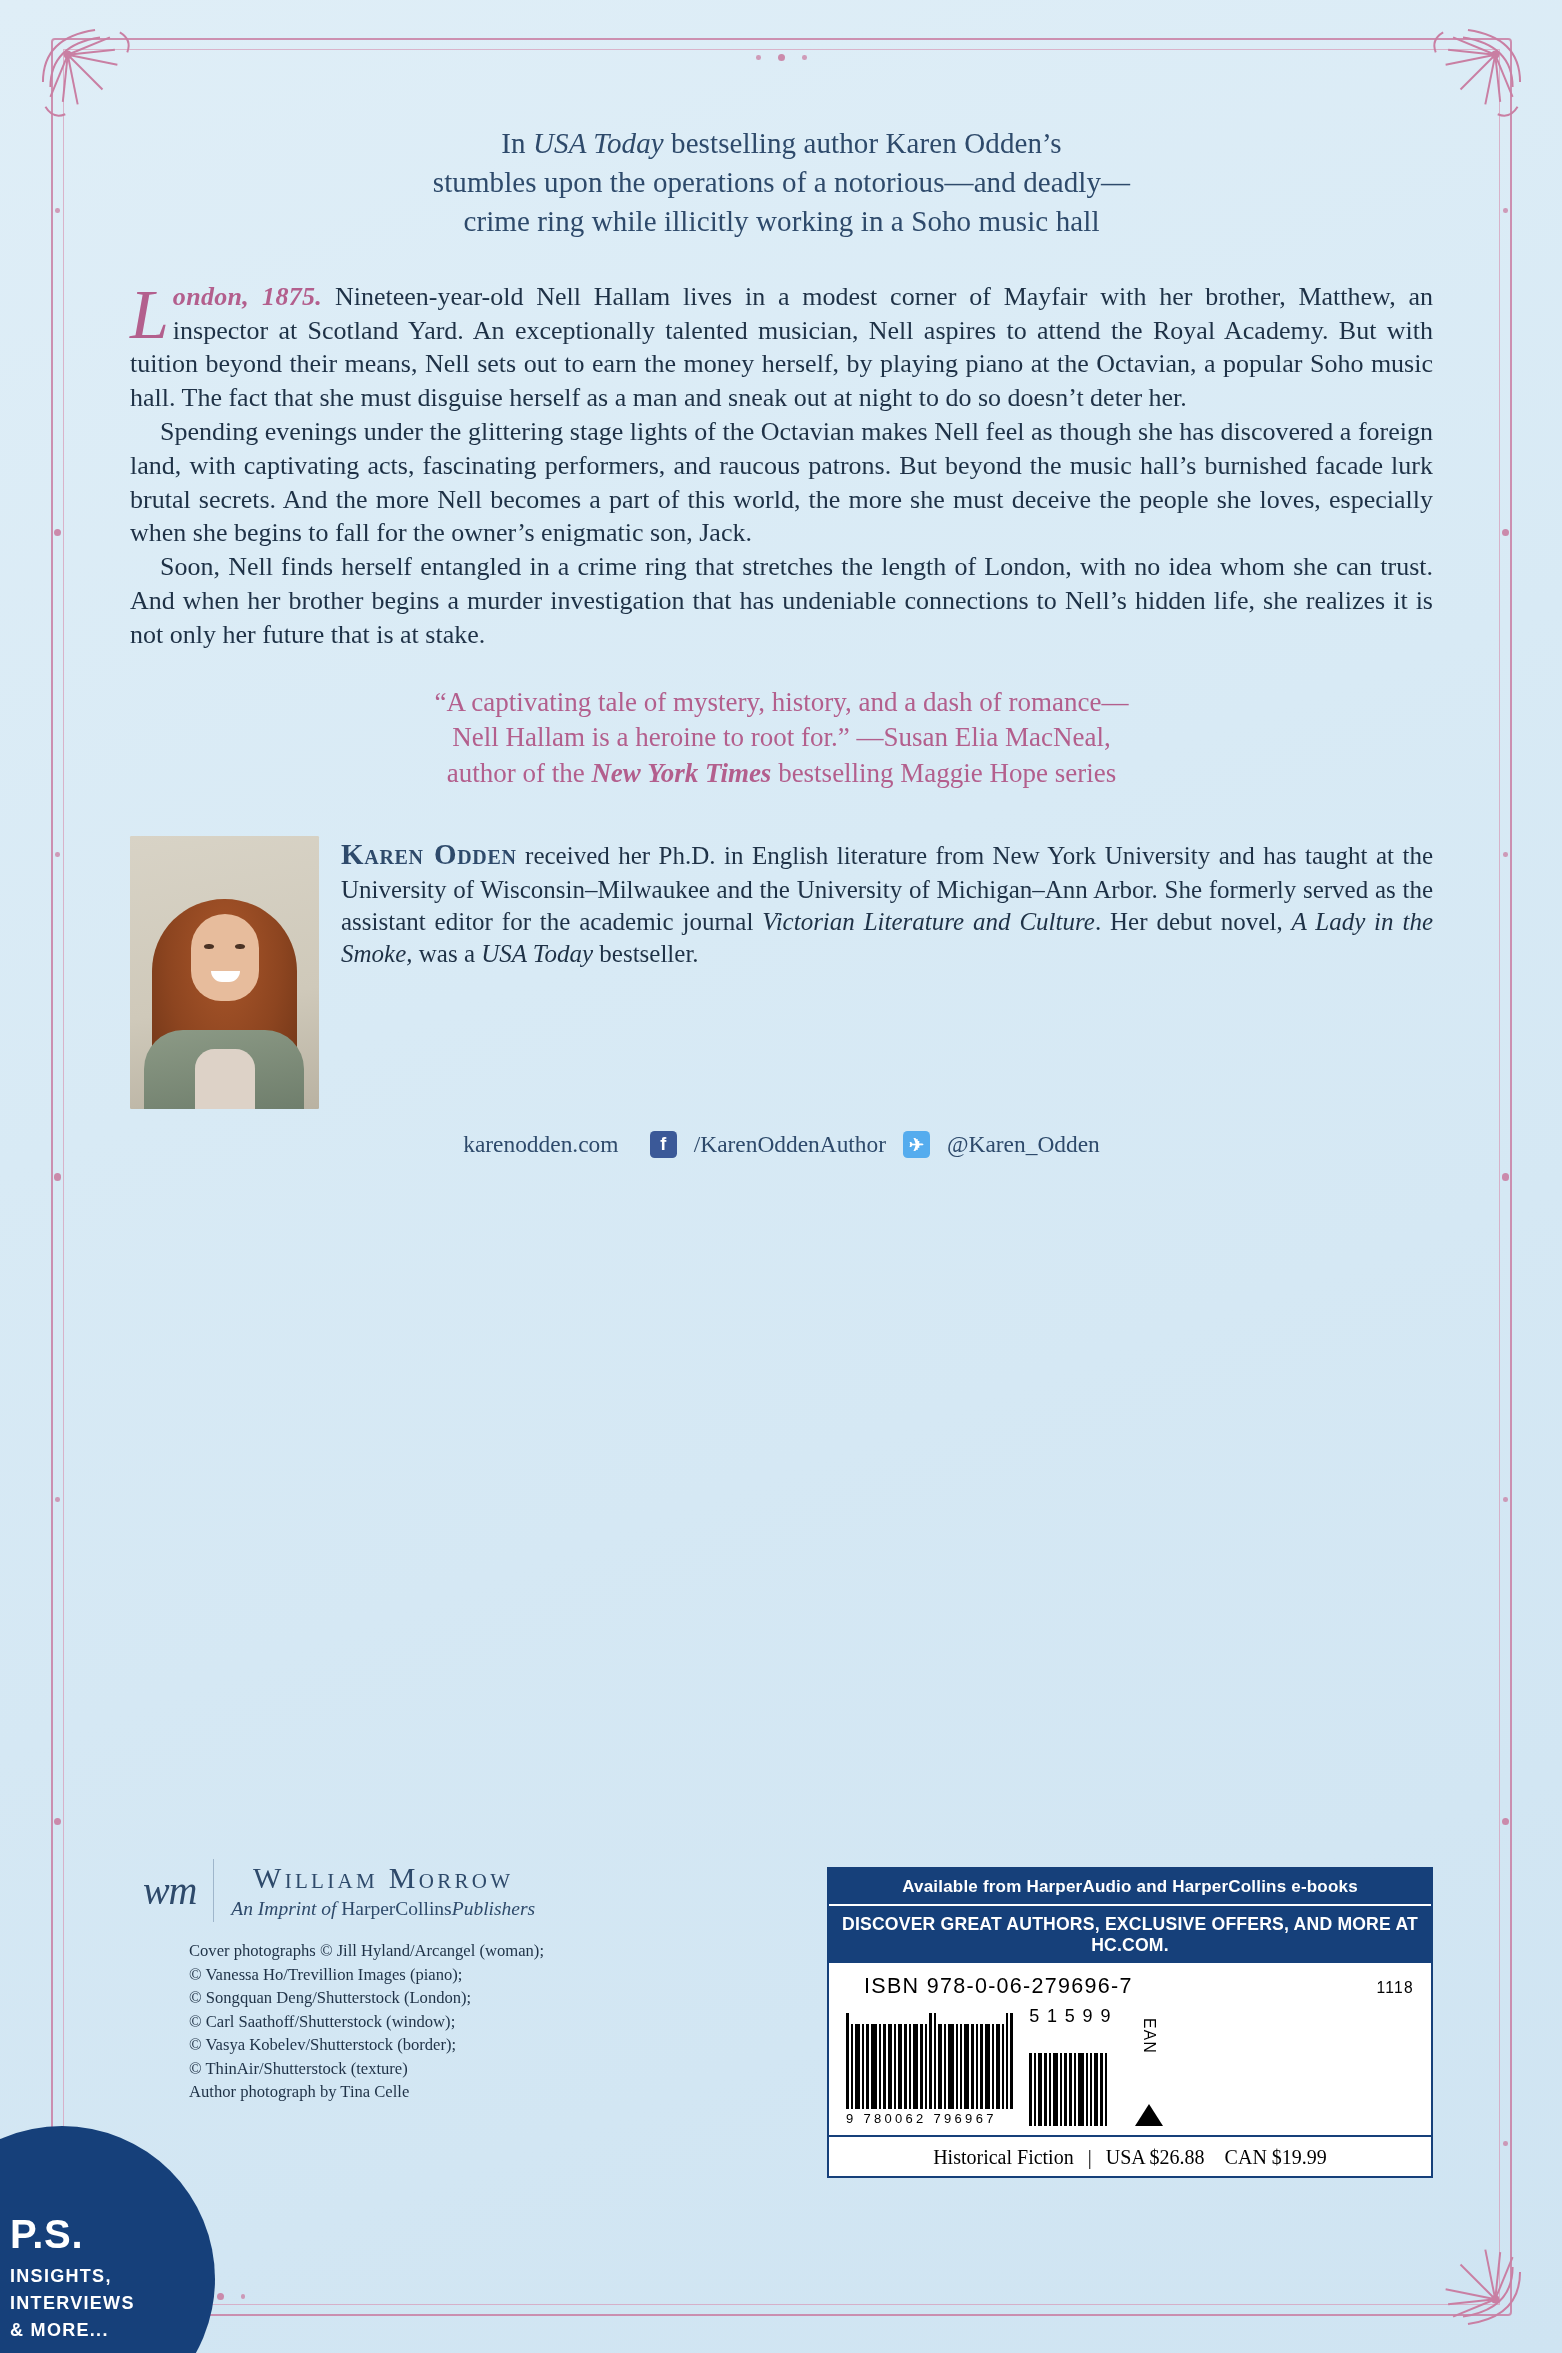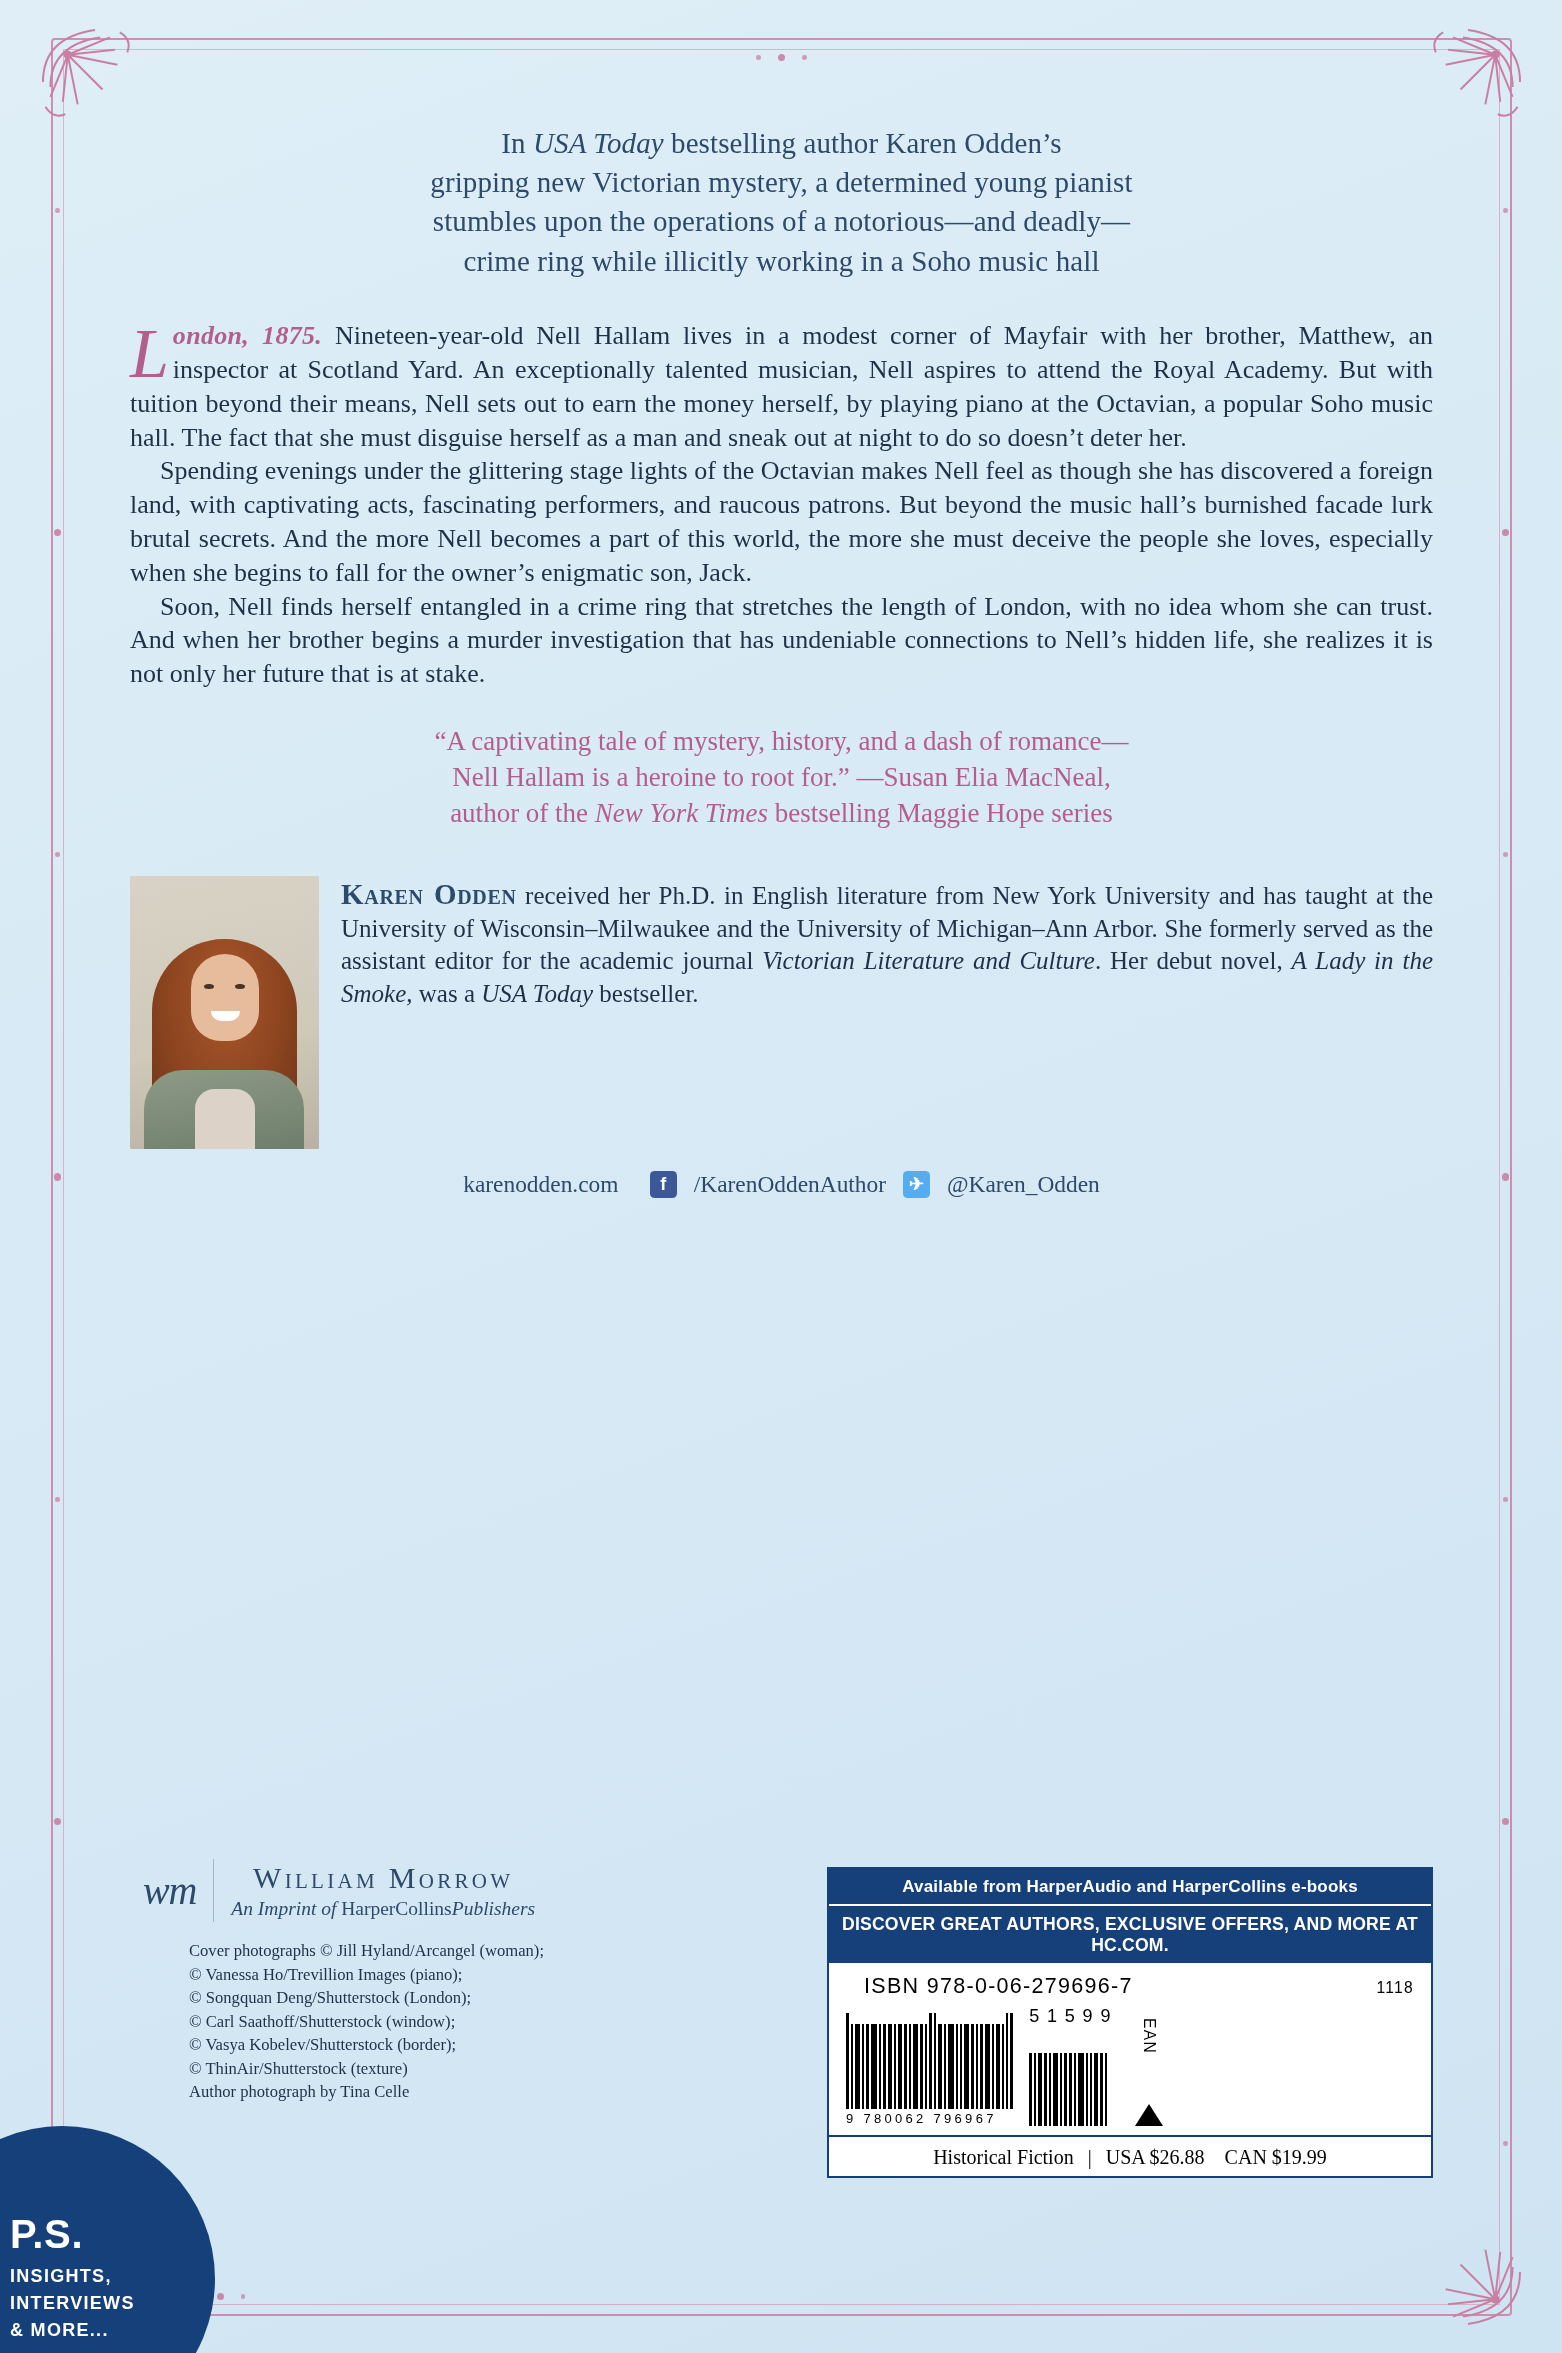--- a/index.html
+++ b/index.html
@@ -137,21 +137,21 @@
   }
 
   .praise {
     margin-top: 33px;
     text-align: center;
     color: #b35f8d;
     font-size: 27px;
     line-height: 1.33;
     font-family: "Liberation Serif", serif;
   }
-  .praise em { font-style: italic; }
+  .praise em { font-style: italic; font-weight: bold; }
 
   
   .bio {
     margin-top: 44px;
     display: flex;
     gap: 22px;
     align-items: flex-start;
   }
   .author-photo {
     width: 189px;
@@ -528,21 +528,20 @@
       <span class="dot sm"></span>
     </div>
   </div>
 
   <div class="content">
 
     <div class="hook">
       <div>
         <span>In </span><em>USA Today</em><span> bestselling author Karen Odden’s</span>
       </div>
-      <div>gripping new Victorian mystery, a determined young pianist</div>
       <div>stumbles upon the operations of a notorious—and deadly—</div>
       <div>crime ring while illicitly working in a Soho music hall</div>
     </div>
 
     <div class="blurb">
       <p class="first dropcapline"><span class="drop">L</span><span class="place">ondon, 1875.</span><span> Nineteen-year-old Nell Hallam lives in a modest corner of Mayfair with her brother, Matthew, an inspector at Scotland Yard. An exceptionally talented musician, Nell aspires to attend the Royal Academy. But with tuition beyond their means, Nell sets out to earn the money herself, by playing piano at the Octavian, a popular Soho music hall. The fact that she must disguise herself as a man and sneak out at night to do so doesn’t deter her.</span></p>
       <p>Spending evenings under the glittering stage lights of the Octavian makes Nell feel as though she has discovered a foreign land, with captivating acts, fascinating performers, and raucous patrons. But beyond the music hall’s burnished facade lurk brutal secrets. And the more Nell becomes a part of this world, the more she must deceive the people she loves, especially when she begins to fall for the owner’s enigmatic son, Jack.</p>
       <p>Soon, Nell finds herself entangled in a crime ring that stretches the length of London, with no idea whom she can trust. And when her brother begins a murder investigation that has undeniable connections to Nell’s hidden life, she realizes it is not only her future that is at stake.</p>
     </div>
 

